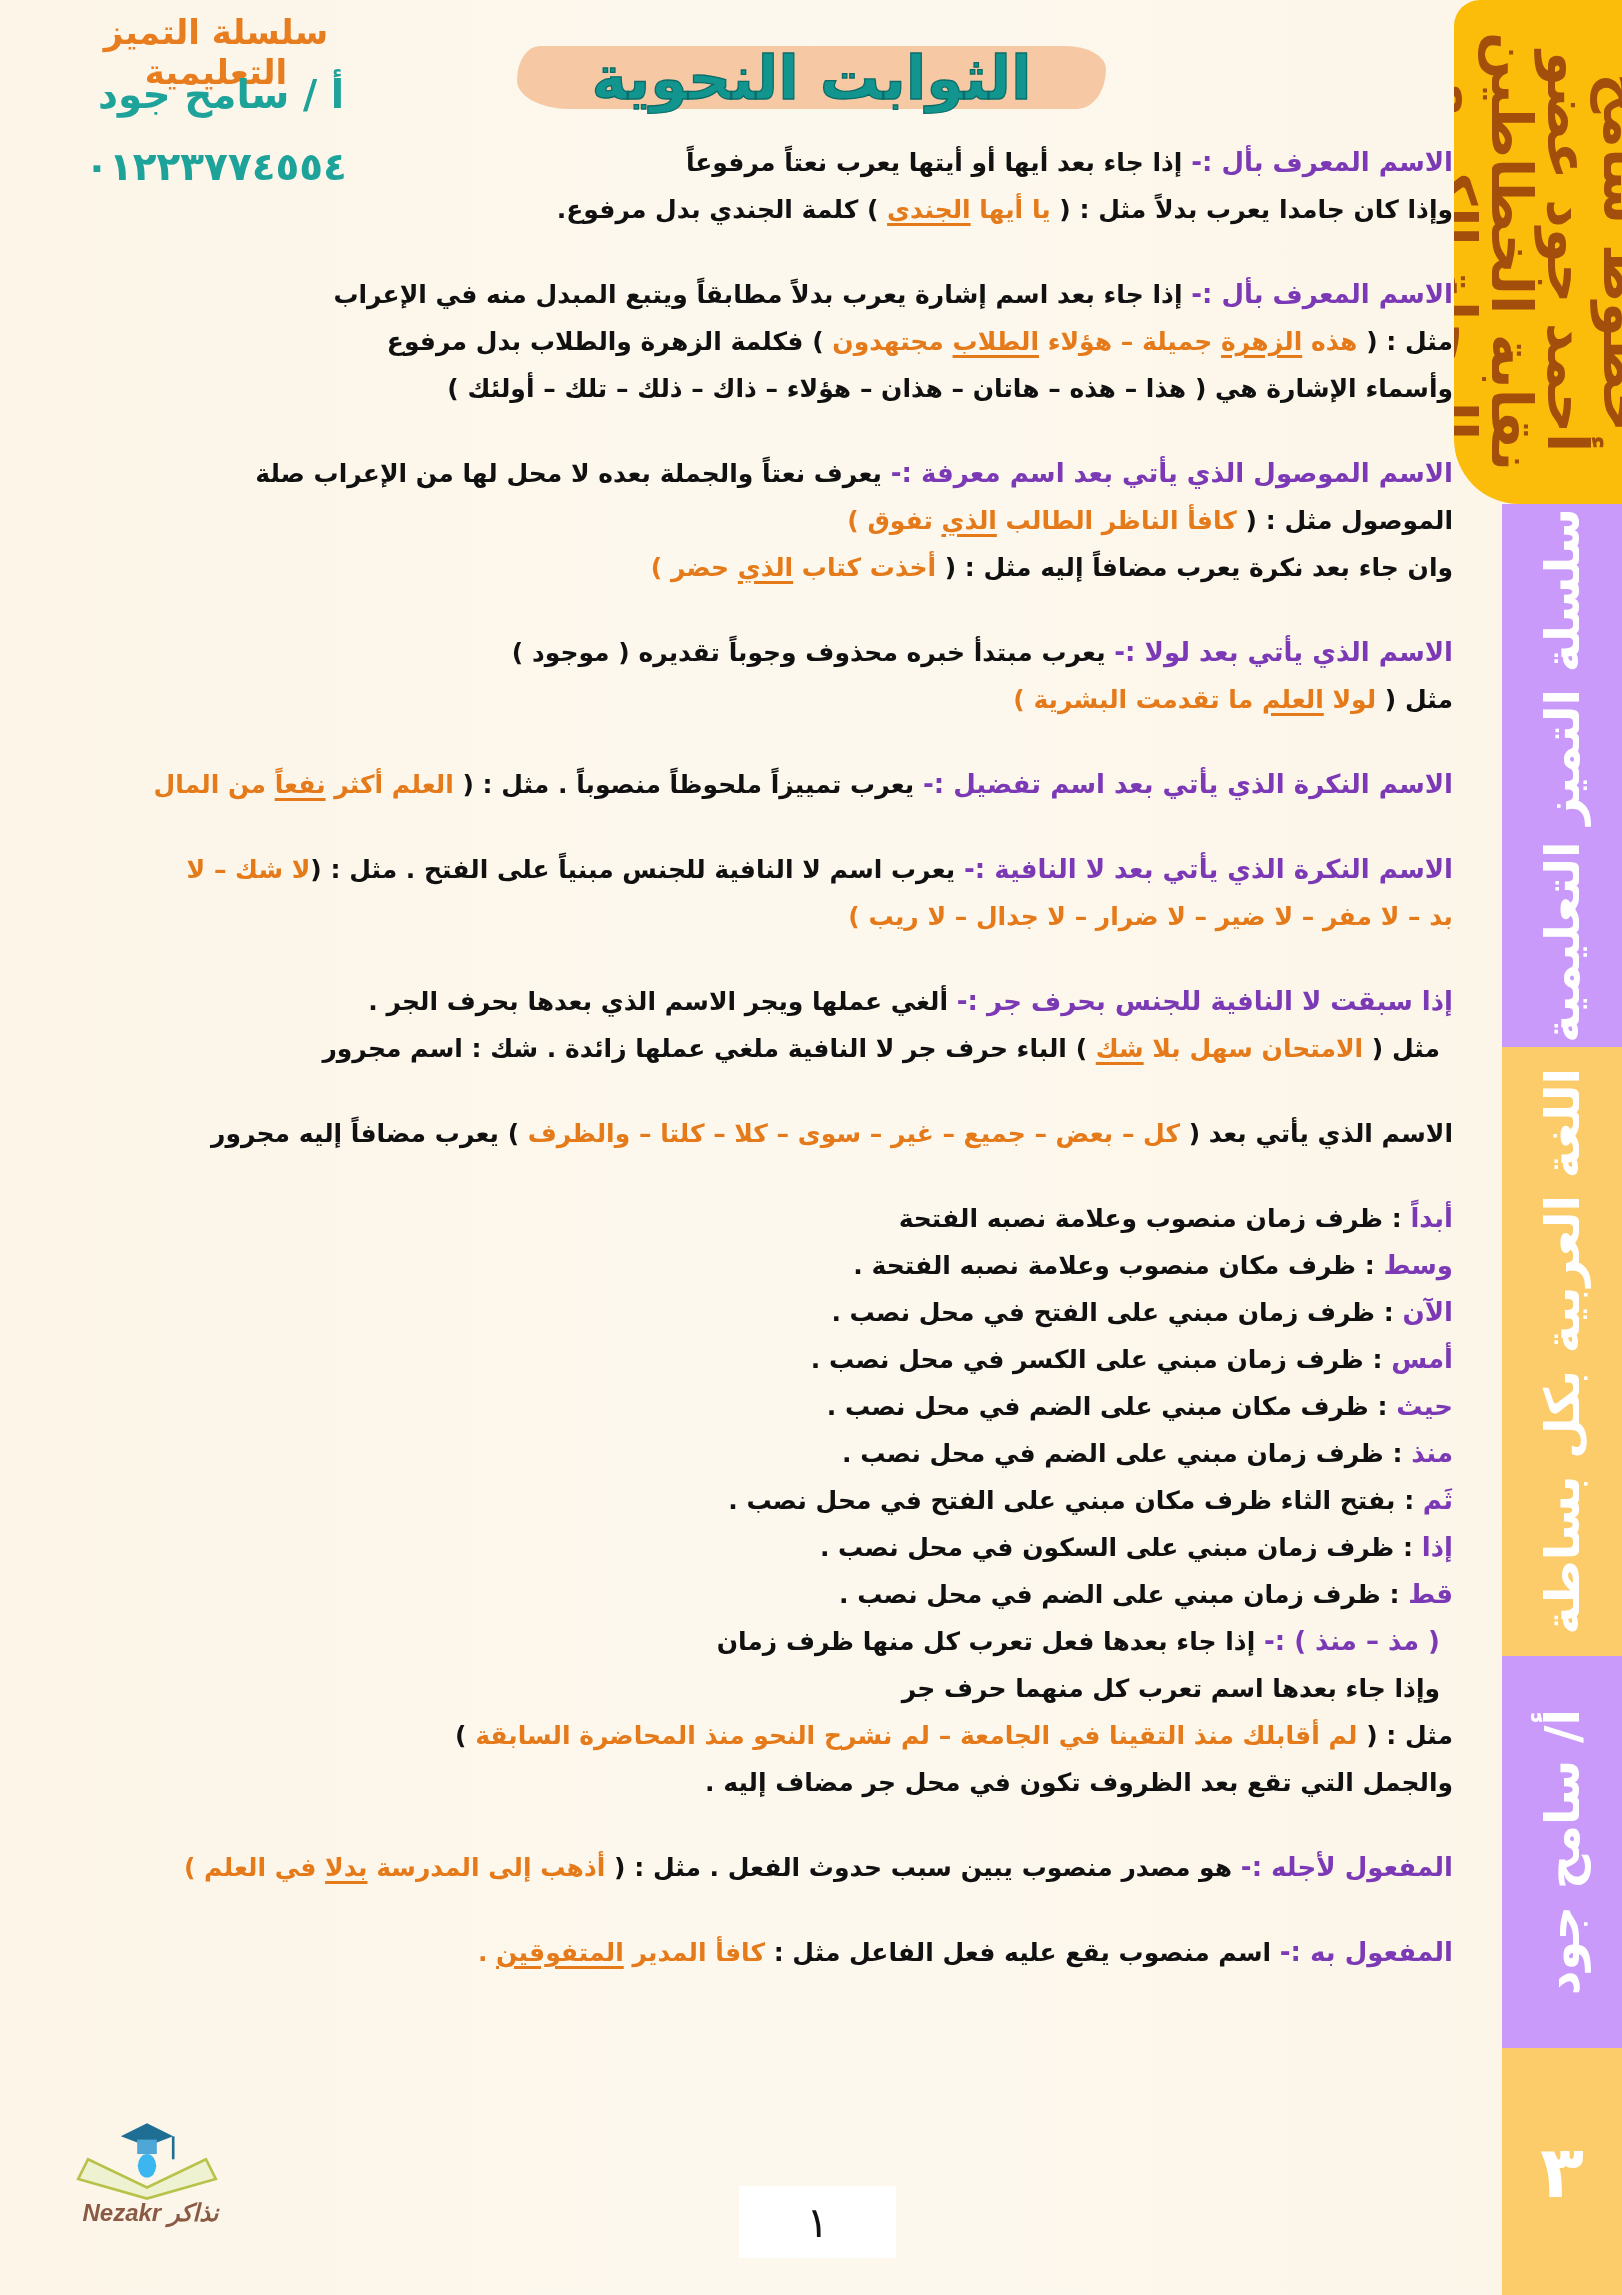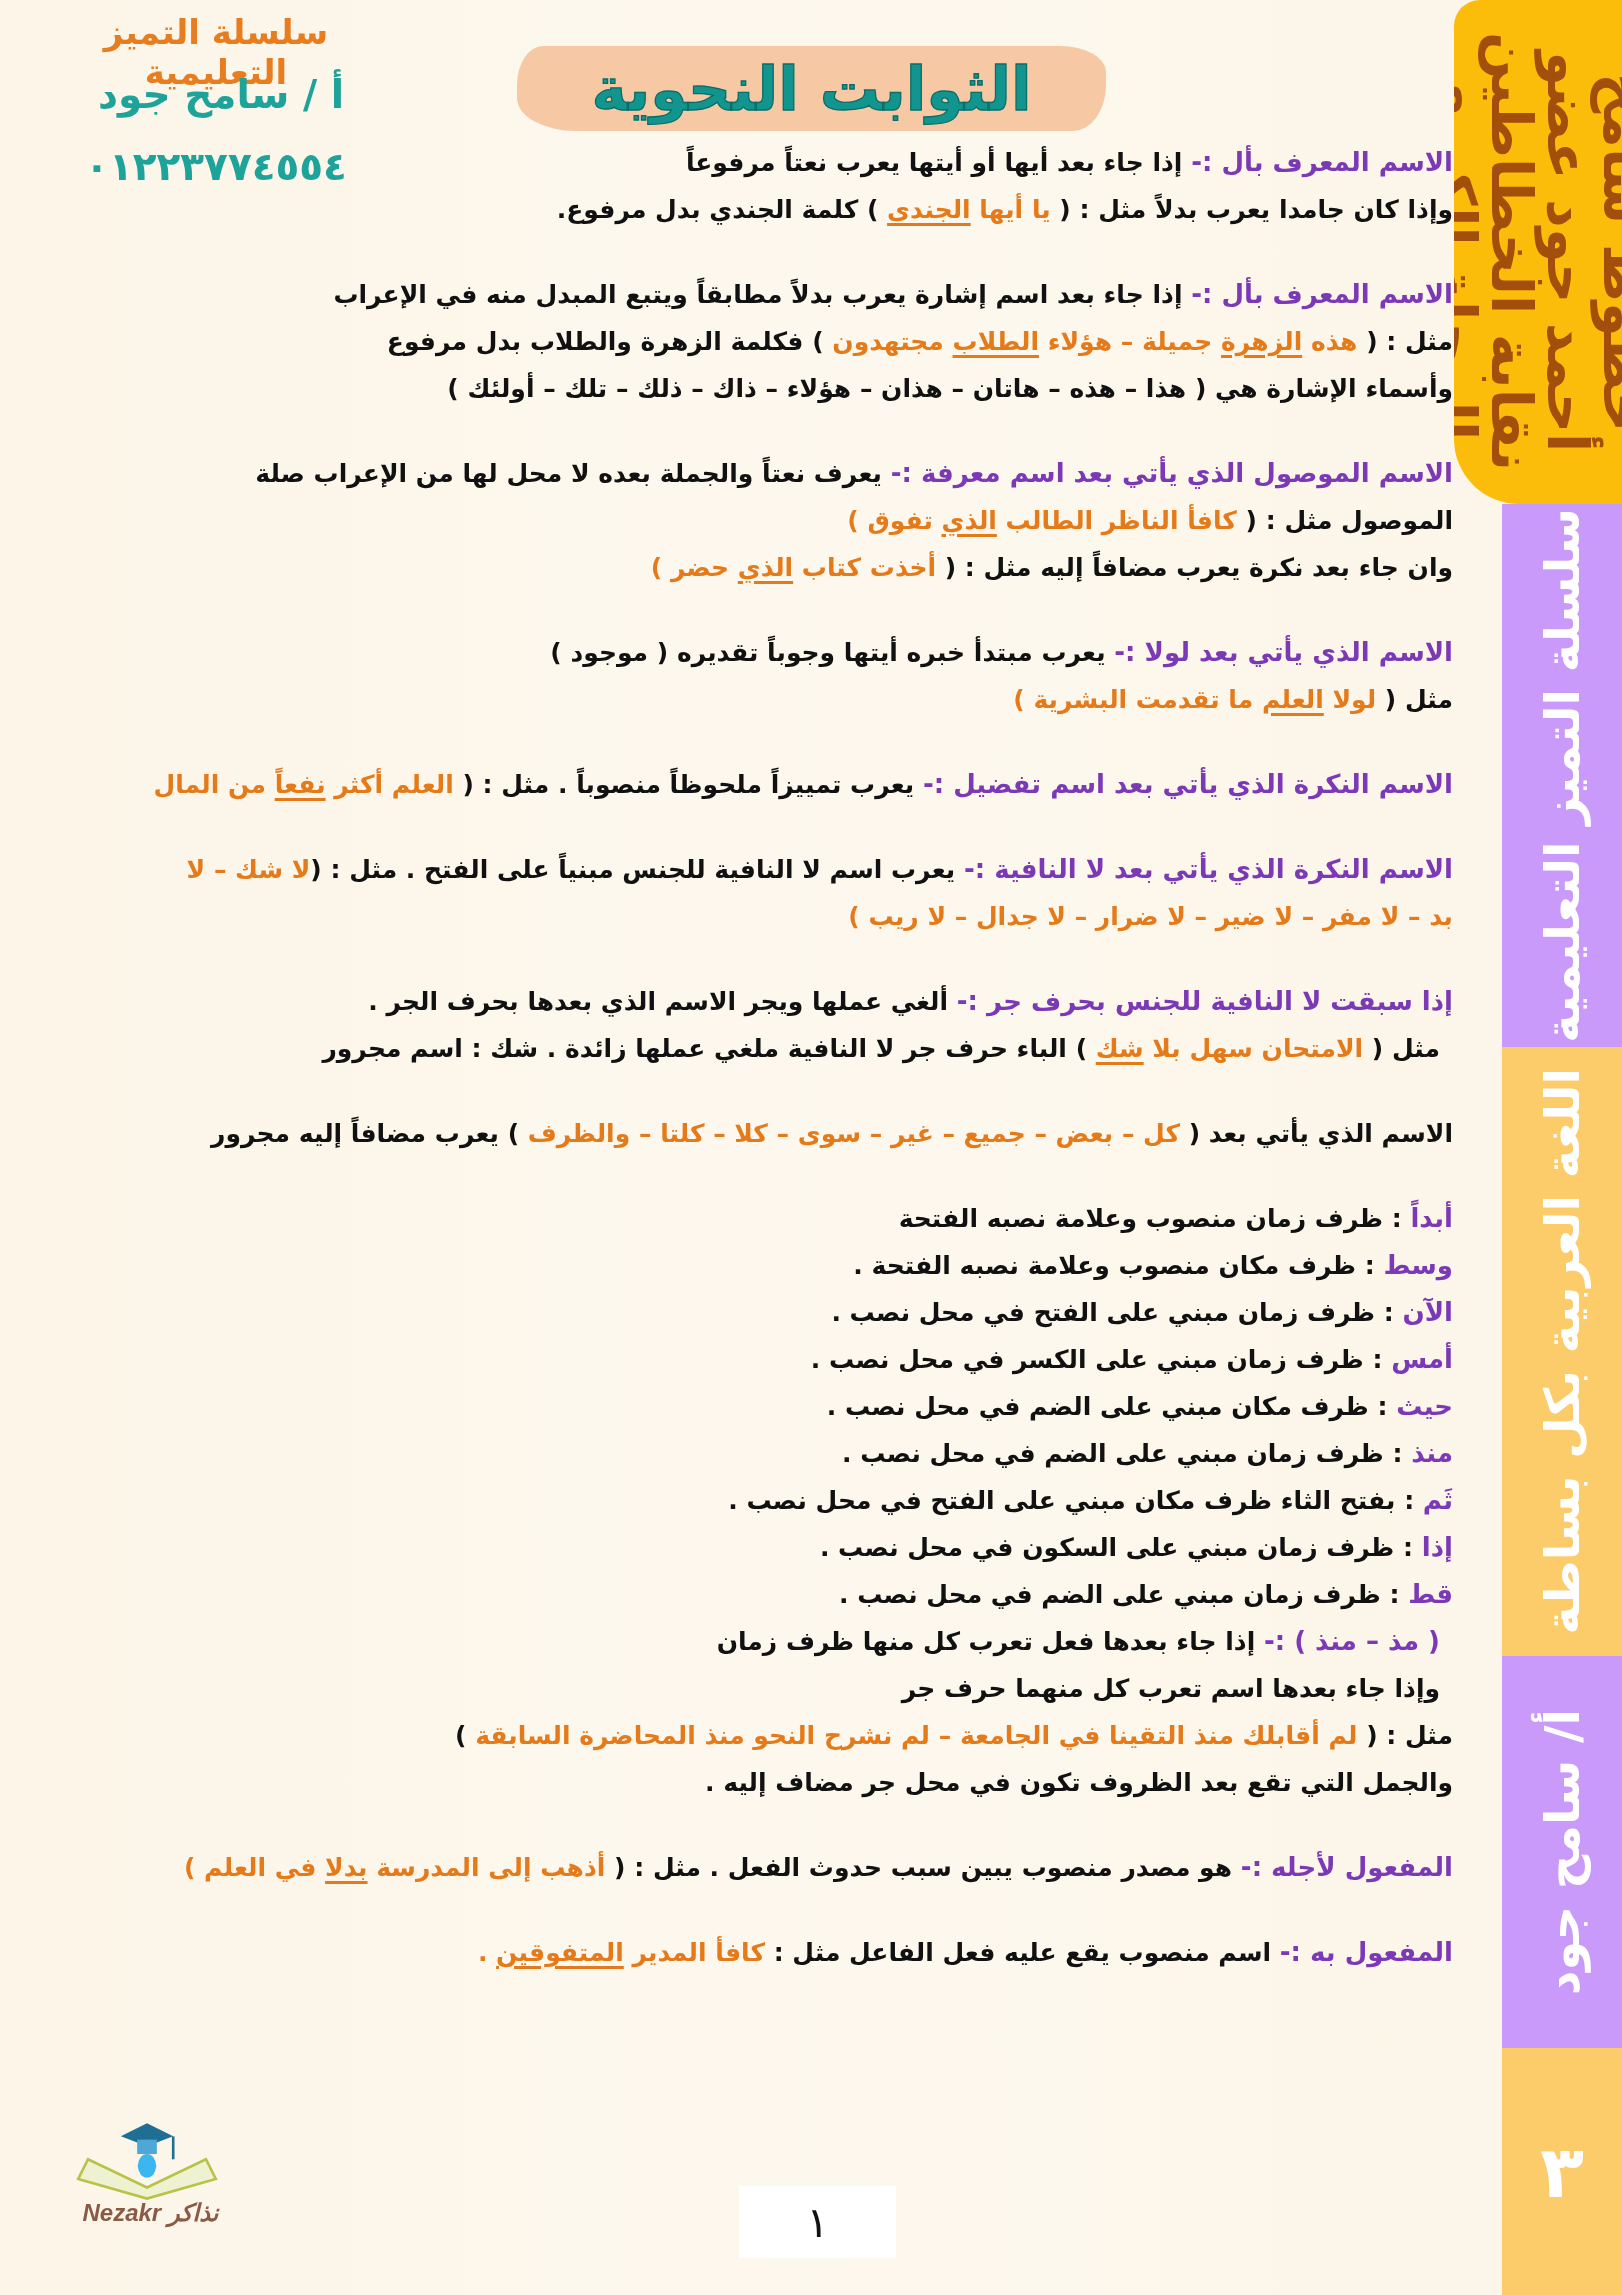--- a/index.html
+++ b/index.html
@@ -23,21 +23,21 @@
   .author {
     position: absolute; left: 98px; top: 72px; width: 249px; text-align: left;
     color: #1ea39a; font-size: 39px; font-weight: bold; direction: rtl;
   }
   .phone {
     position: absolute; left: 85px; top: 144px; width: 262px; text-align: center;
     color: #1ea39a; font-size: 39px; font-weight: bold; direction: rtl; letter-spacing: 1.3px;
   }
   
   .title-wrap {
-    position: absolute; left: 517px; top: 46px; width: 589px; height: 85px;
+    position: absolute; left: 517px; top: 46px; width: 589px; height: 63px;
     background: #f6c9a4;
     border-radius: 26px 46px 33px 59px / 39px 26px 46px 33px;
     display: flex; align-items: center; justify-content: center;
   }
   .title {
     color: #12958f; font-size: 60px; font-weight: bold; direction: rtl;
     -webkit-text-stroke: 1.3px #0b6d68;
   }
   
   .side-top {
@@ -146,21 +146,21 @@
   <div class="line">
     <span>الموصول مثل : (</span><span class="ex"> كافأ الناظر الطالب </span><span class="ex u">الذي</span><span class="ex"> تفوق </span><span class="ex">)</span>
   </div>
   <div class="line">
     <span>وان جاء بعد نكرة يعرب مضافاً إليه مثل : (</span><span class="ex"> أخذت كتاب </span><span class="ex u">الذي</span><span class="ex"> حضر </span><span class="ex">)</span>
   </div>
   <div class="gap"></div>
 
   <div class="line">
     <span class="h">الاسم الذي يأتي بعد لولا :-</span>
-    <span>يعرب مبتدأ خبره أيتها وجوباً تقديره ( موجود )</span>
+    <span>يعرب مبتدأ خبره محذوف وجوباً تقديره ( موجود )</span>
   </div>
   <div class="line">
     <span>مثل (</span><span class="ex"> لولا </span><span class="ex u">العلم</span><span class="ex"> ما تقدمت البشرية </span><span class="ex">)</span>
   </div>
   <div class="gap"></div>
 
   <div class="line">
     <span class="h">الاسم النكرة الذي يأتي بعد اسم تفضيل :-</span>
     <span>يعرب تمييزاً ملحوظاً منصوباً . مثل : (</span><span class="ex"> العلم أكثر </span><span class="ex u">نفعاً</span><span class="ex"> من المال</span>
   </div>

